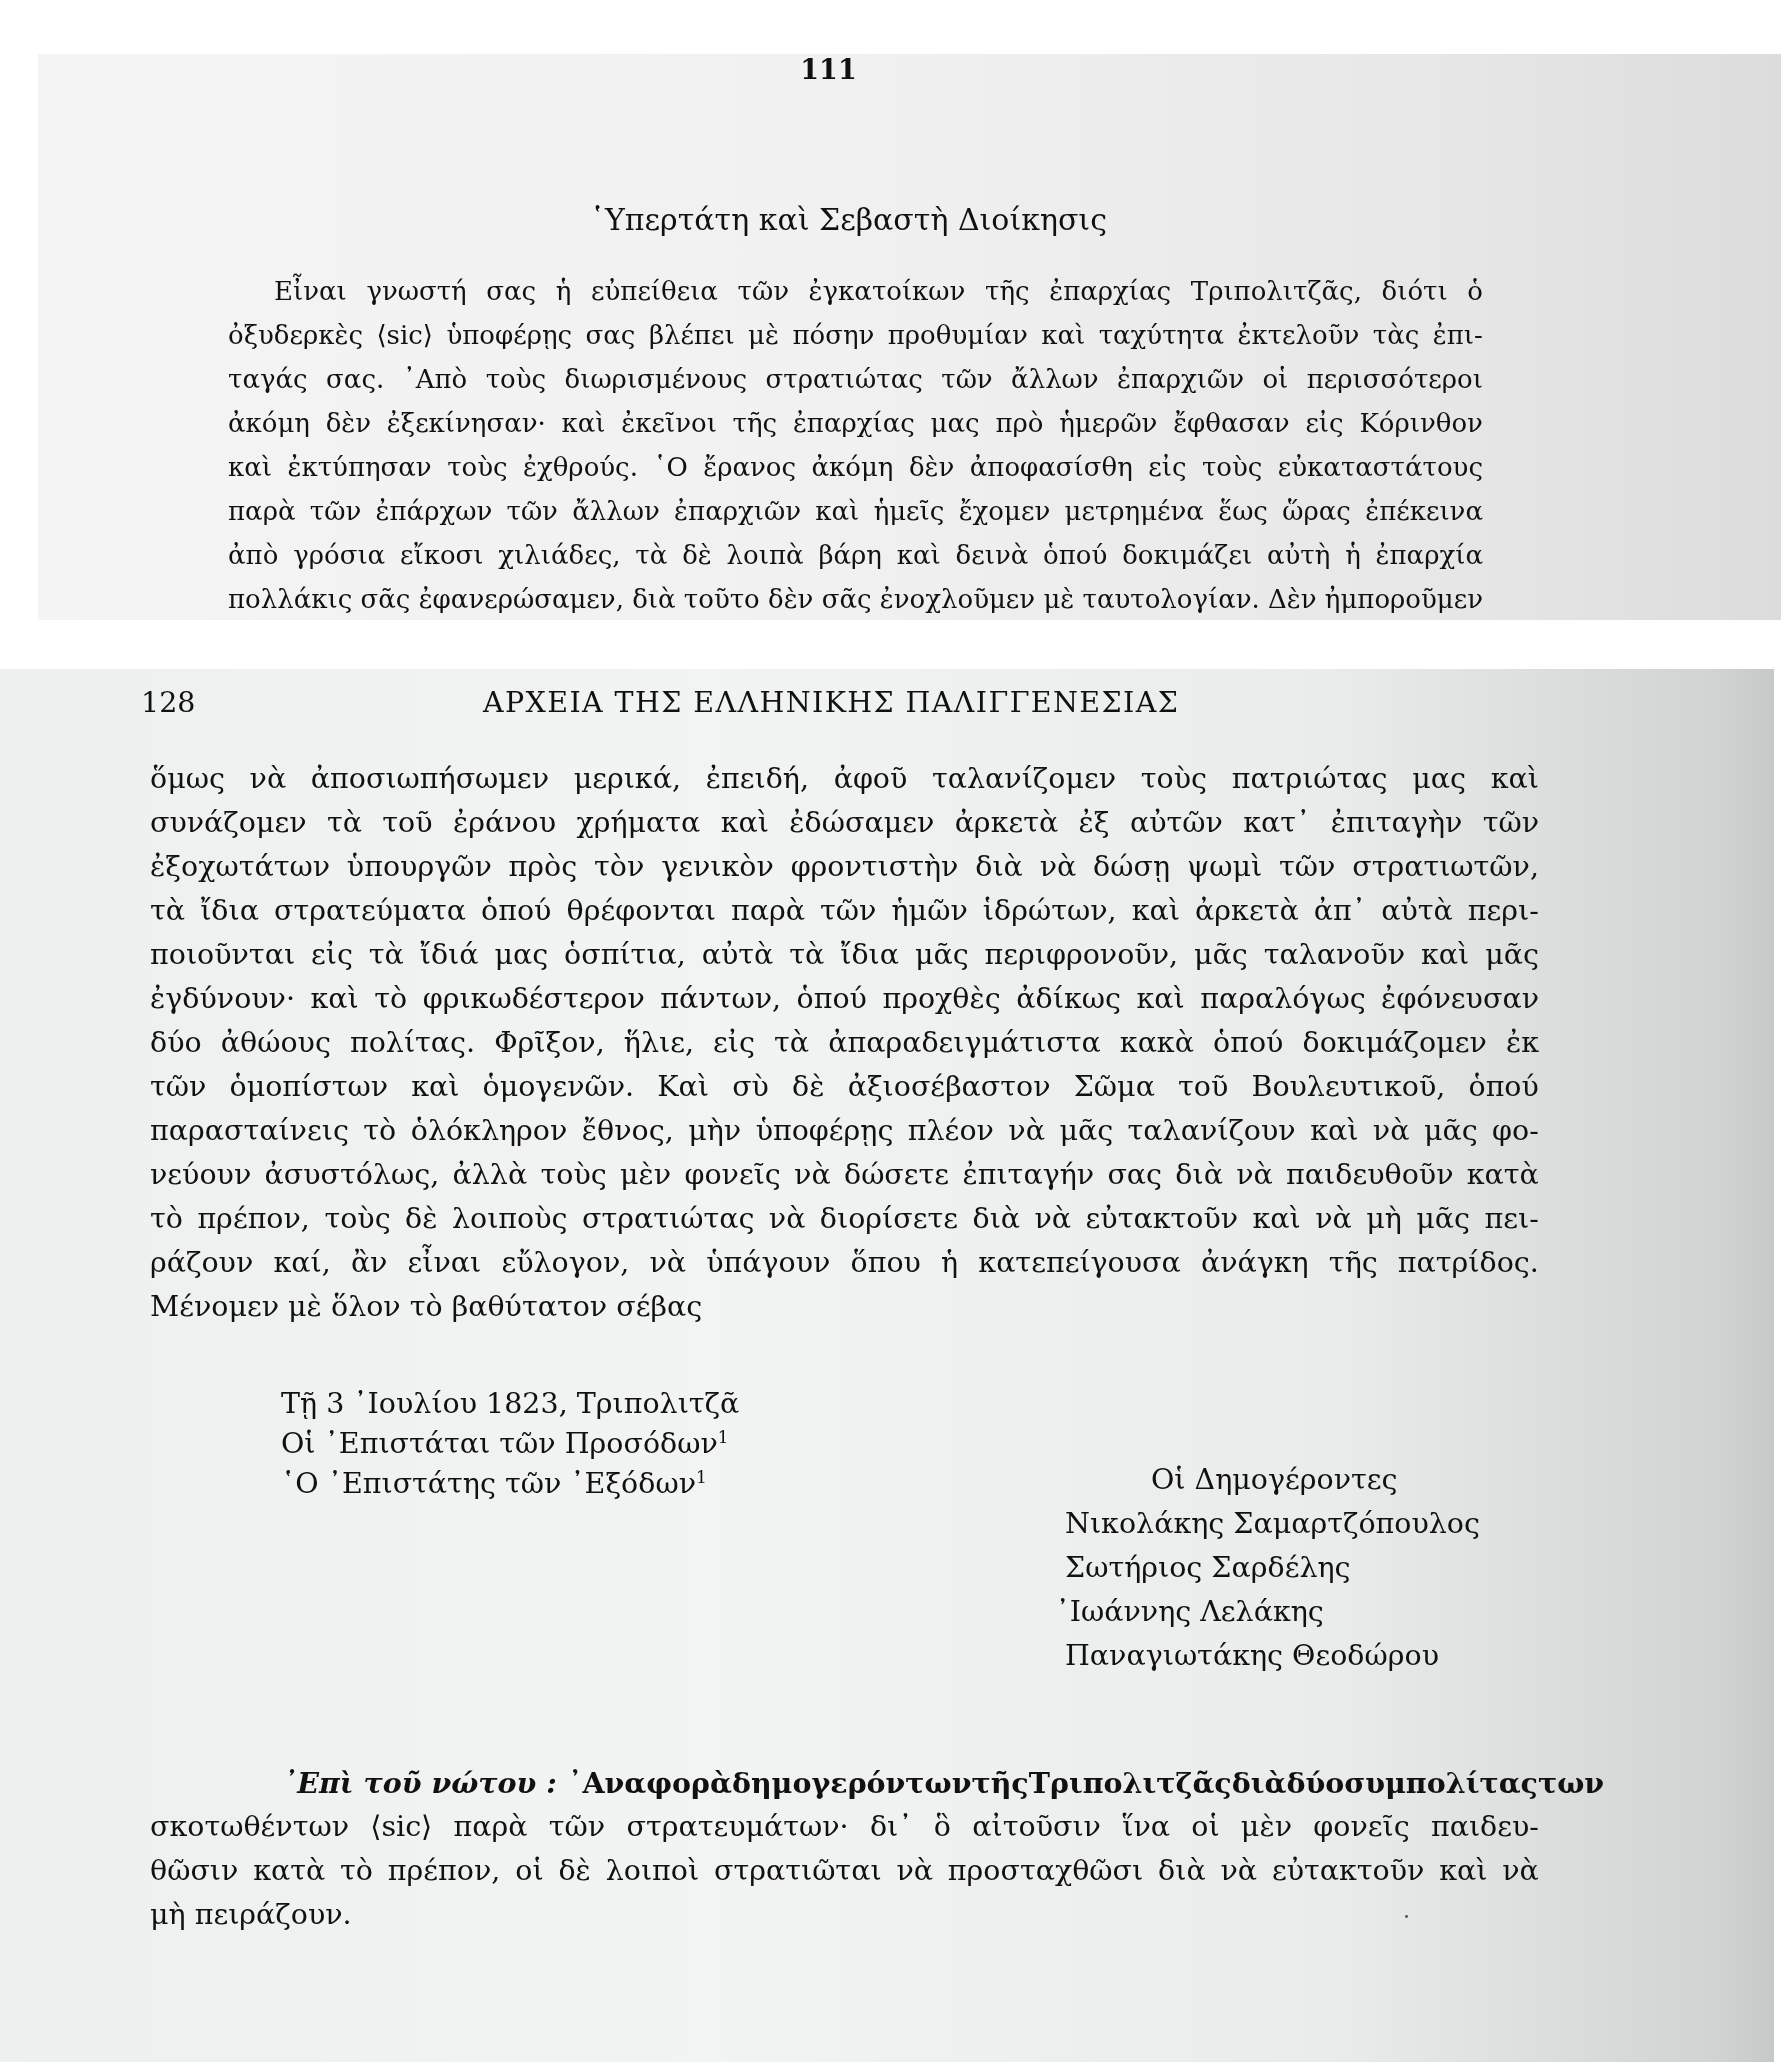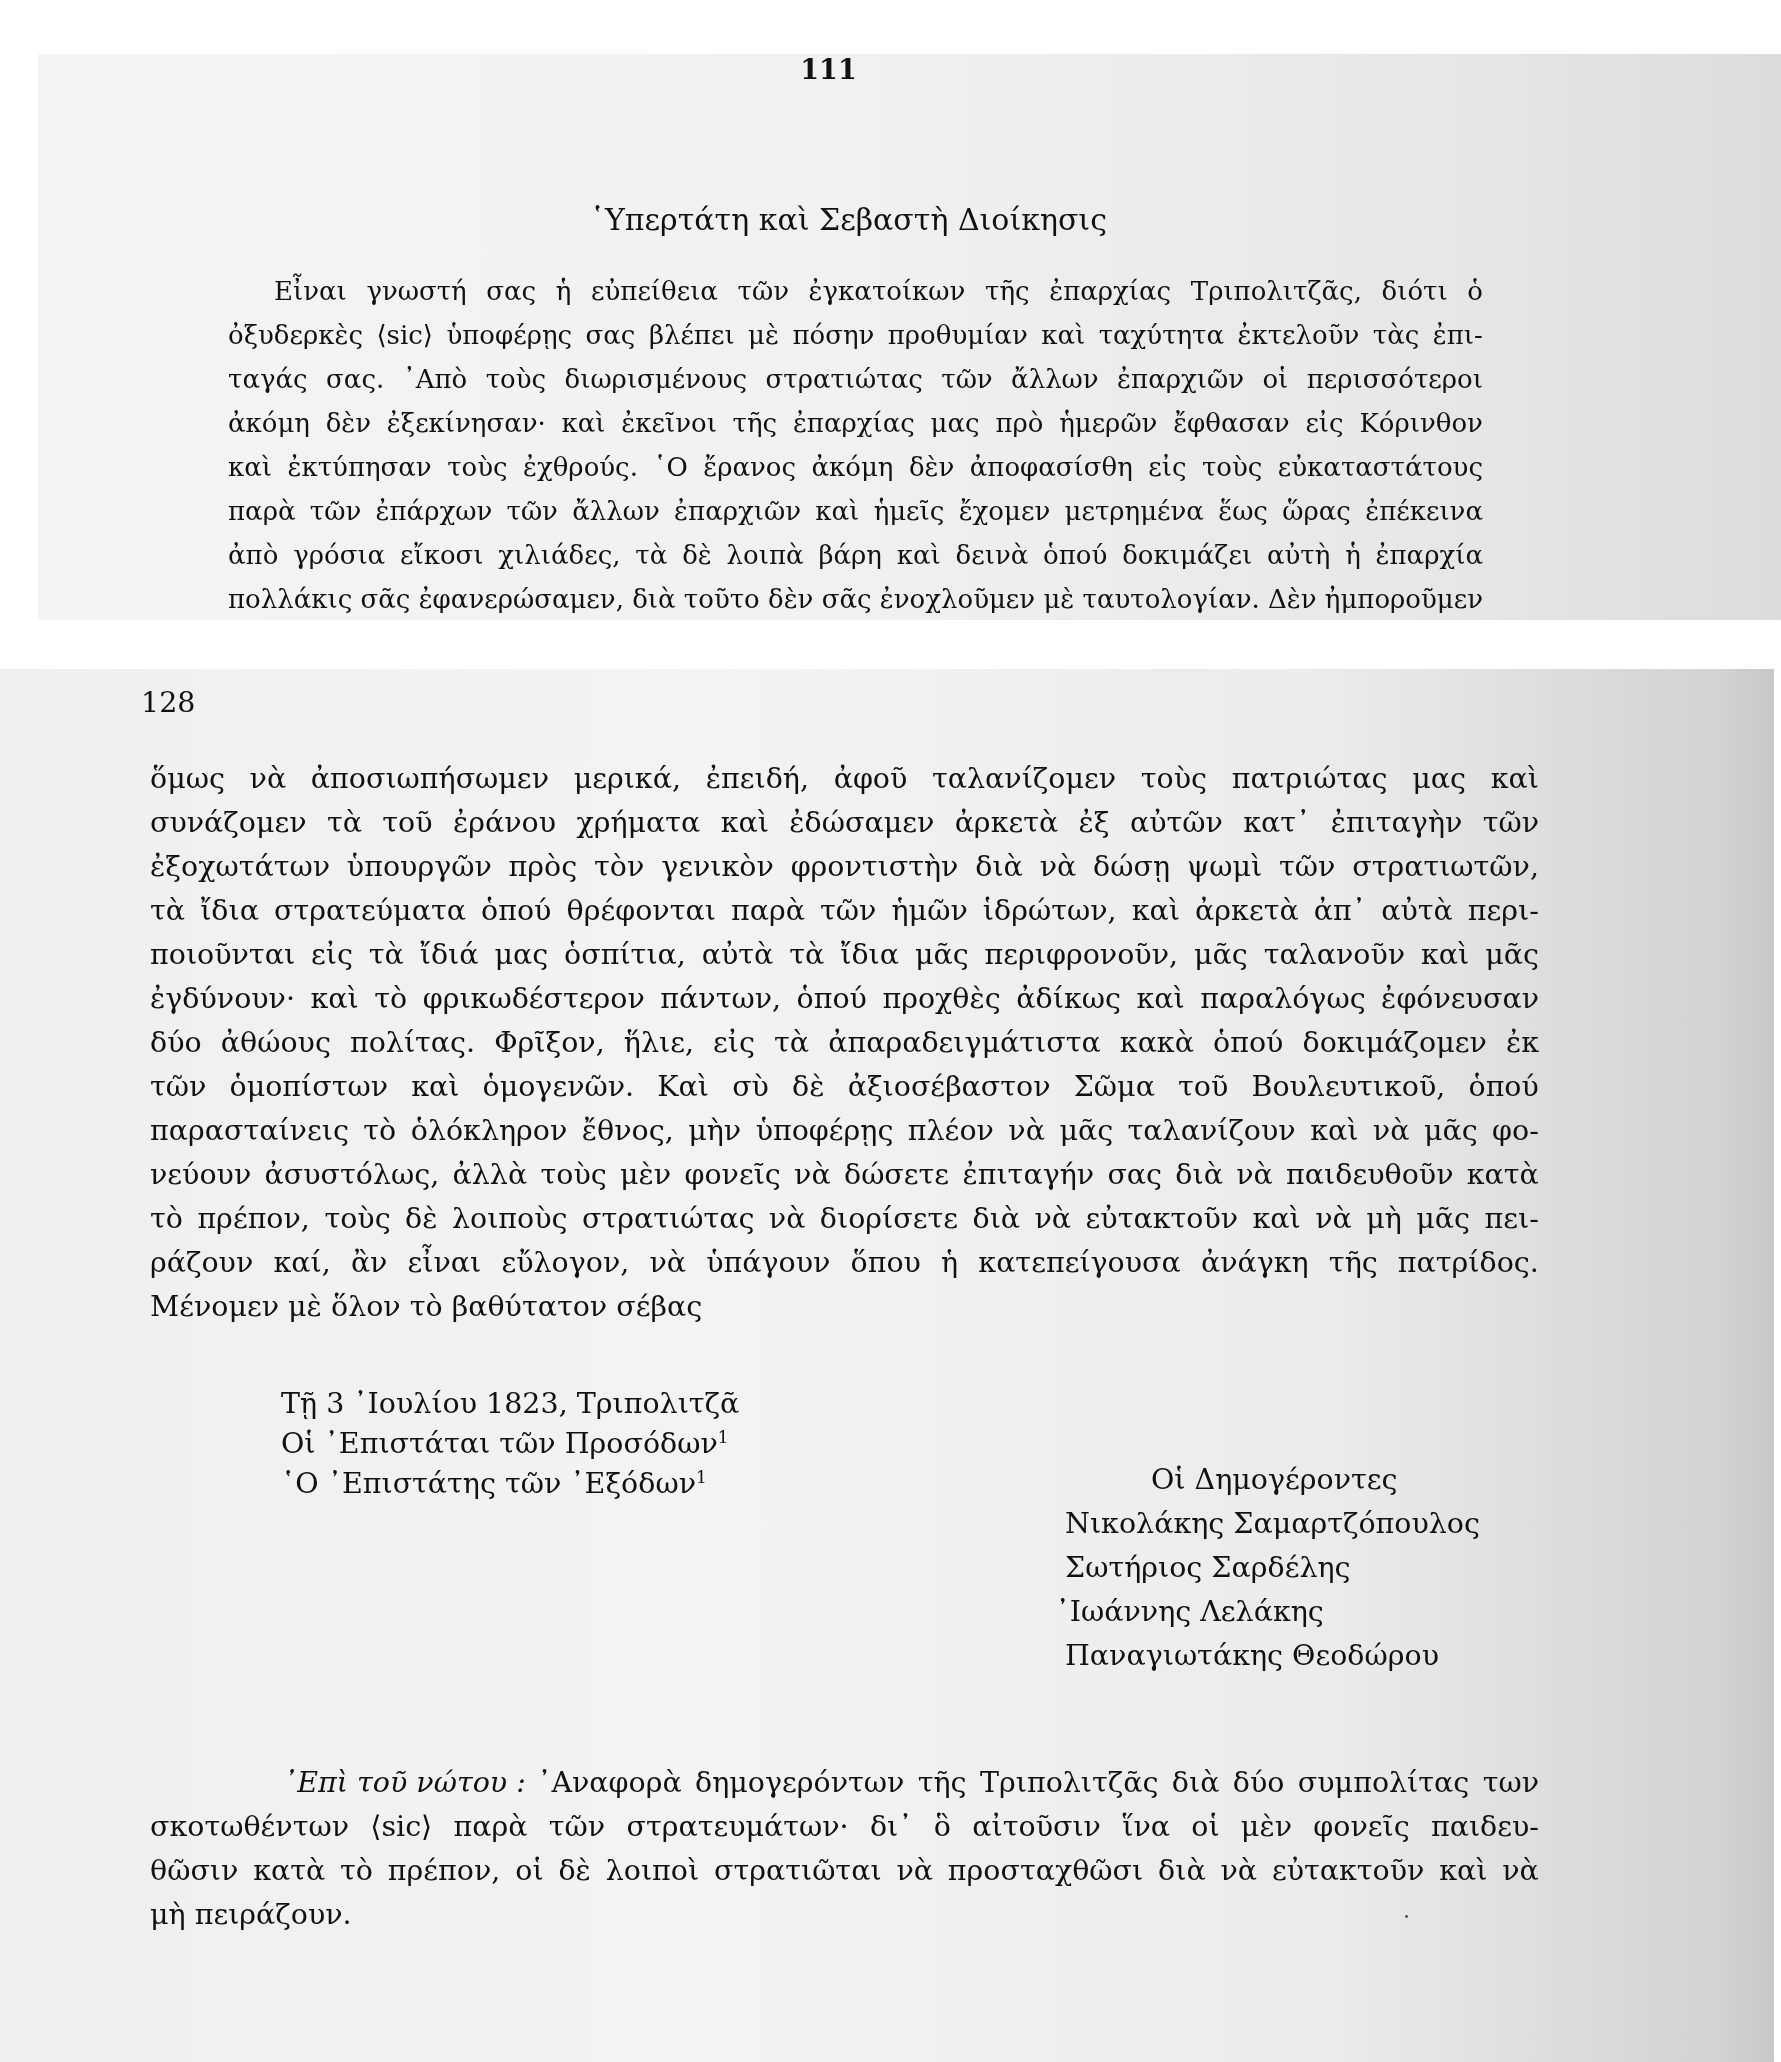--- a/index.html
+++ b/index.html
@@ -133,21 +133,21 @@
       width: 1389px;
       font-size: 28.5px;
     }
     .verso .line {
       height: 44px;
       line-height: 44px;
       white-space: nowrap;
       display: flex;
       justify-content: space-between;
     }
-    .verso .line.indent { padding-left: 133px; }
+    .verso .line.indent { padding-left: 133px; font-weight: bold; }
     .verso .line.last { justify-content: flex-start; }
     .verso .label { font-style: italic; margin-right: 11.4px; }
     sup { font-size: 17px; line-height: 0; }
     .dot {
       position: absolute;
       left: 1405px;
       top: 1246px;
       width: 2.9px;
       height: 2.9px;
       background: #555;
@@ -277,20 +277,21 @@
         <span>ταυτολογίαν.</span>
         <span>Δὲν</span>
         <span>ἠμποροῦμεν</span>
       </div>
   </div>
 </div>
 
 <div class="scan" id="scan-bottom">
   <div class="running-head">
     <span class="pnum">128</span>
+    <span class="rtitle">ΑΡΧΕΙΑ ΤΗΣ ΕΛΛΗΝΙΚΗΣ ΠΑΛΙΓΓΕΝΕΣΙΑΣ</span>
   </div>
 
   <div class="bottom-body">
     <div class="line">
         <span>ὅμως</span>
         <span>νὰ</span>
         <span>ἀποσιωπήσωμεν</span>
         <span>μερικά,</span>
         <span>ἐπειδή,</span>
         <span>ἀφοῦ</span>

